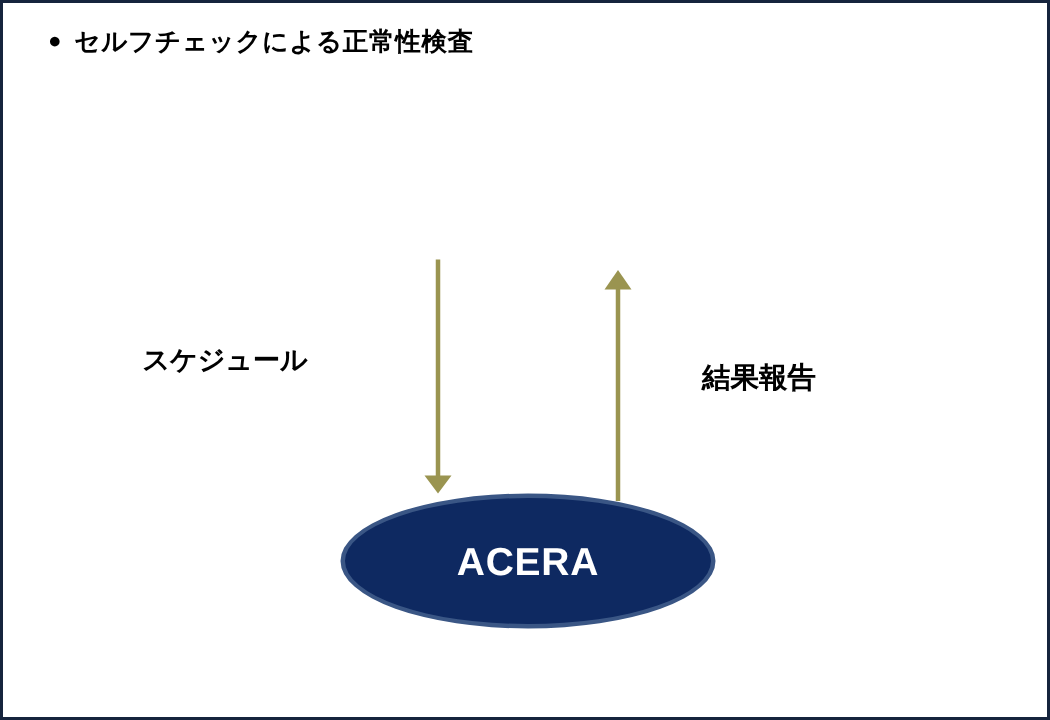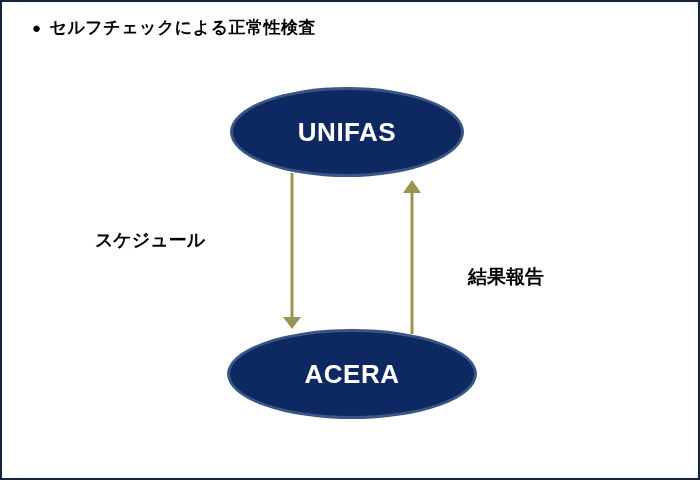--- a/index.html
+++ b/index.html
@@ -77,21 +77,20 @@
     top: 226px;
     width: 200px;
     font-size: 18px;
   }
   .edge-label-right {
     left: 466px;
     top: 238px;
     width: 110px;
     font-size: 19px;
     text-align: left;
-    margin-top: 24px;
   }
 </style>
 </head>
 <body>
 
 <div class="frame">
 
   <div class="title-row">
     <span class="title-bullet">●</span>
     <span>セルフチェックによる正常性検査</span>
@@ -101,23 +100,20 @@
     <g>
       <line class="arrow-line" x1="290" y1="171" x2="290" y2="316"></line>
       <polygon class="arrow-head" points="281,315 299,315 290,327"></polygon>
     </g>
     <g>
       <line class="arrow-line" x1="410" y1="332" x2="410" y2="190"></line>
       <polygon class="arrow-head" points="401,191 419,191 410,178"></polygon>
     </g>
   </svg>
 
-  <div class="node node-unifas">
-    <span class="node-label">UNIFAS</span>
-  </div>
 
   <div class="node node-acera">
     <span class="node-label">ACERA</span>
   </div>
 
   <div class="edge-label edge-label-left">
     <div>スケジュール</div>
   </div>
 
   <div class="edge-label edge-label-right">結果報告</div>

